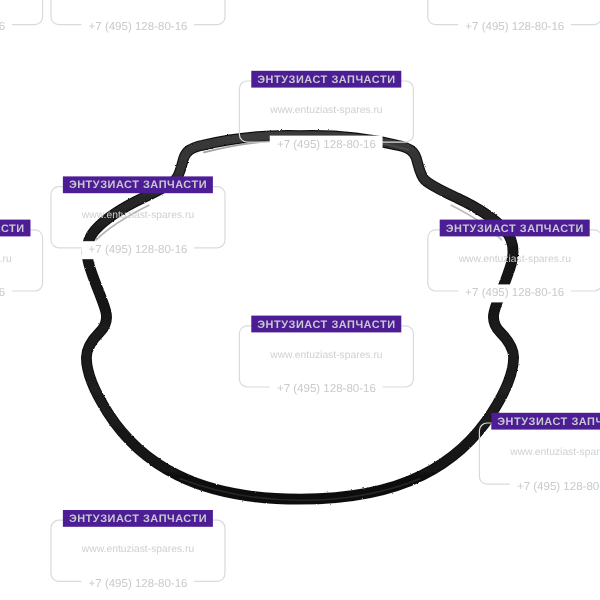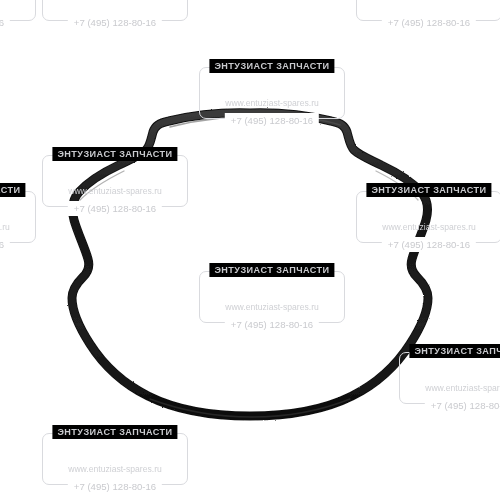--- a/index.html
+++ b/index.html
@@ -41,32 +41,32 @@
   .wm-frame{
     position:absolute;
     left:0;right:0;top:9px;bottom:9px;
     border:1px solid #d9dade;
     border-radius:7px;
   }
   .wm-title{
     position:absolute;
     left:50%;top:1px;
     transform:translateX(-50%);
-    background:#000000;
+    background:#4c1d95;
     padding:0 5px;
     white-space:nowrap;
     font-size:9.1px;
     font-weight:bold;
     letter-spacing:0.45px;
     color:#c9cace;
     line-height:14px;
   }
   .wm-site{
     position:absolute;
-    left:50%;top:39px;
+    left:50%;top:27px;
     transform:translateX(-50%);
     white-space:nowrap;
     font-size:8.6px;
     color:#cfd0d4;
     line-height:12px;
   }
   .wm-phone{
     position:absolute;
     left:50%;bottom:0px;
     transform:translateX(-50%);

